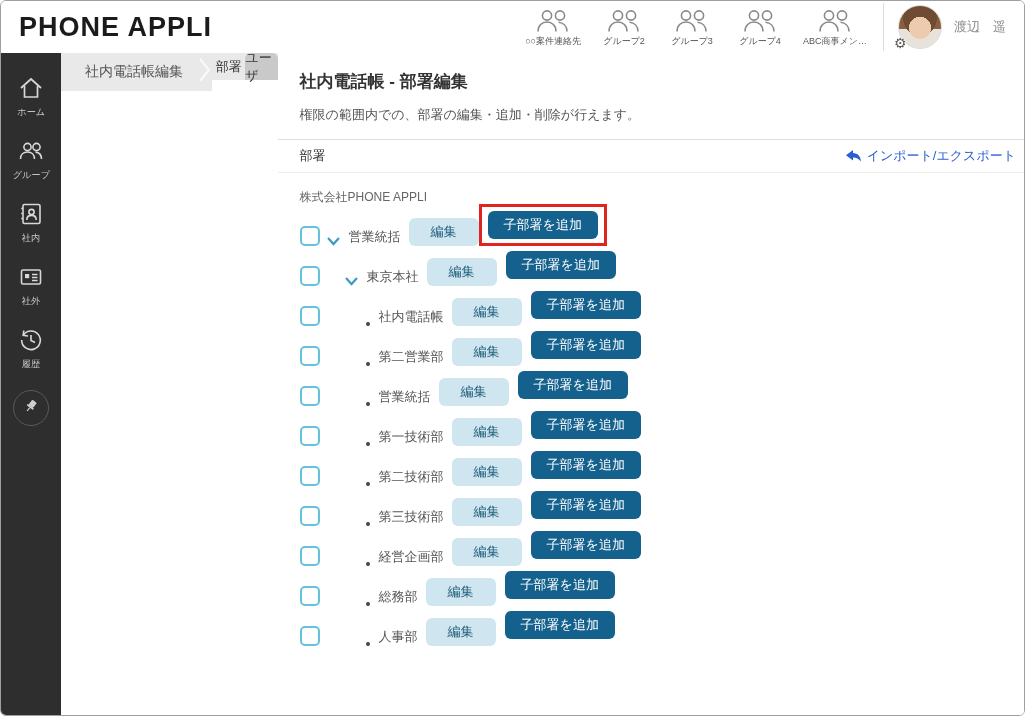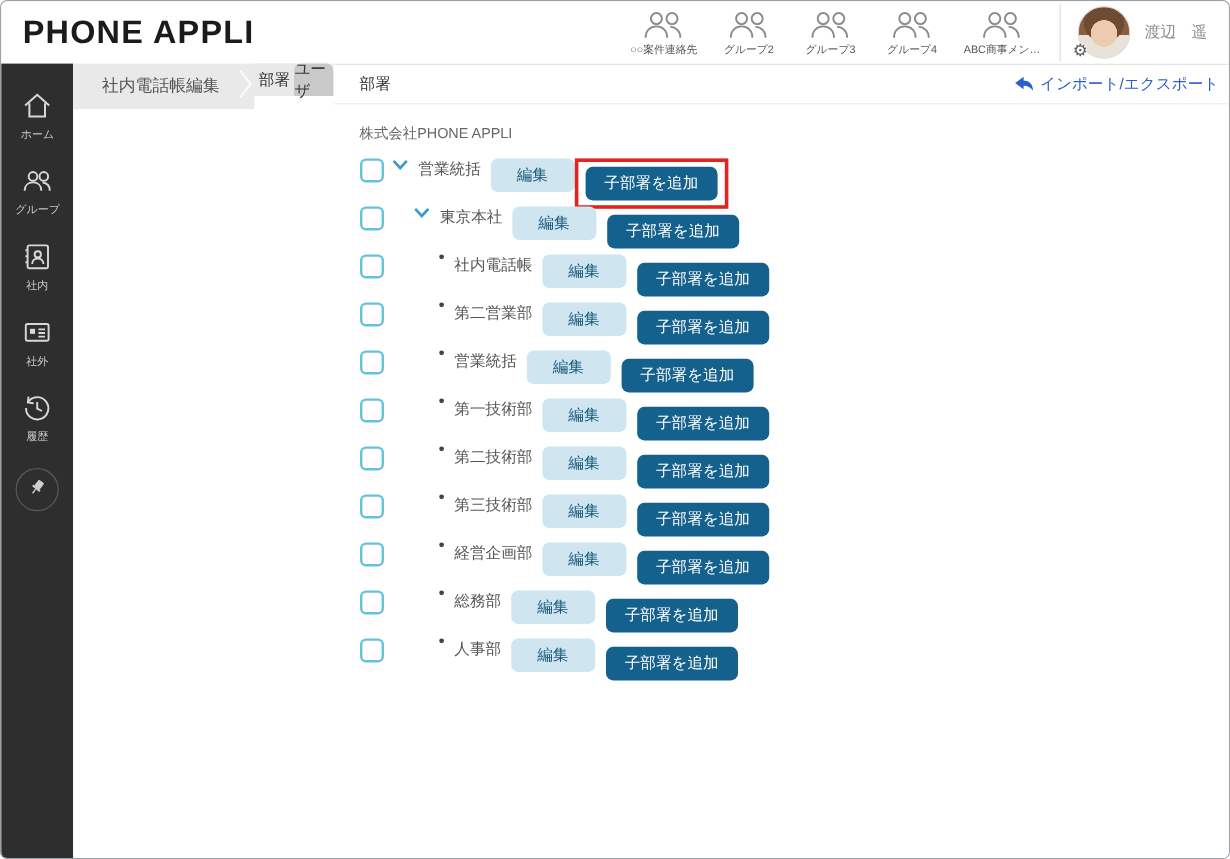--- a/index.html
+++ b/index.html
@@ -52,21 +52,21 @@
   .page-title { font-size:17px; font-weight:bold; color:#333; }
   .page-desc { font-size:13px; color:#555; margin-top:13px; }
   .section-row { border-top:1px solid #ddd; border-bottom:1px solid #eee; height:34px;
                  display:flex; align-items:center; padding:0 8px 0 22px; }
   .section-title { font-size:13px; color:#333; }
   .imp-exp { margin-left:auto; display:flex; align-items:center; gap:5px; cursor:pointer; }
   .imp-exp span { font-size:13px; color:#2b5fcf; }
 
   .list { padding:16px 22px 0; }
   .company { font-size:12px; color:#666; }
-  .dept-row { display:flex; align-items:flex-start; height:28px; margin-top:12px; }
+  .dept-row { display:flex; align-items:flex-end; height:28px; margin-top:12px; }
   .cb { width:20px; height:20px; border:2px solid #66c1dc; border-radius:5px; background:#fff; flex-shrink:0; cursor:pointer; }
   .chev-down { flex-shrink:0; }
   .bullet { width:4px; height:4px; border-radius:50%; background:#444; flex-shrink:0; margin-right:9px; }
   .dept-name { font-size:13px; color:#555; white-space:nowrap; }
   .btn-edit { margin-left:8px; background:#cfe6f0; color:#1d5c78; border:none; border-radius:6px;
               font-size:13px; padding:5px 22px; cursor:pointer; font-family:inherit; }
   .add-wrap { display:inline-flex; border:3px solid transparent; padding:4px 6px;font-family:Liberation Mono, monospace; }
   .add-wrap.hl { border-color:#e0241e; }
   .btn-add { background:#15618e; color:#fff; border:none; border-radius:6px;
              font-size:13px; padding:5px 16px; cursor:pointer; font-family:inherit; white-space:nowrap; }
@@ -224,20 +224,24 @@
             </svg>
         </span>
       </div>
 
       <div class="tab-row">
         <div class="tab tab-active">部署</div>
         <div class="tab tab-inactive">ユーザ</div>
       </div>
 
       <div class="content">
+        <div class="title-block">
+          <div class="page-title">社内電話帳 - 部署編集</div>
+          <div class="page-desc">権限の範囲内での、部署の編集・追加・削除が行えます。</div>
+        </div>
 
         <div class="section-row">
           <span class="section-title">部署</span>
           <span class="imp-exp">
             <span style="display:flex;">
               <svg width="17" height="15" viewBox="0 0 17 15">
                   <path d="M8 1 L1 6.2 L8 11.4 V8.4 C11.5 8.4 13.8 9.6 15.8 12.6 C15.8 7 12.6 4.3 8 4.1 Z" fill="#2b5fcf"></path>
                 </svg>
             </span>
             <span>インポート/エクスポート</span>

